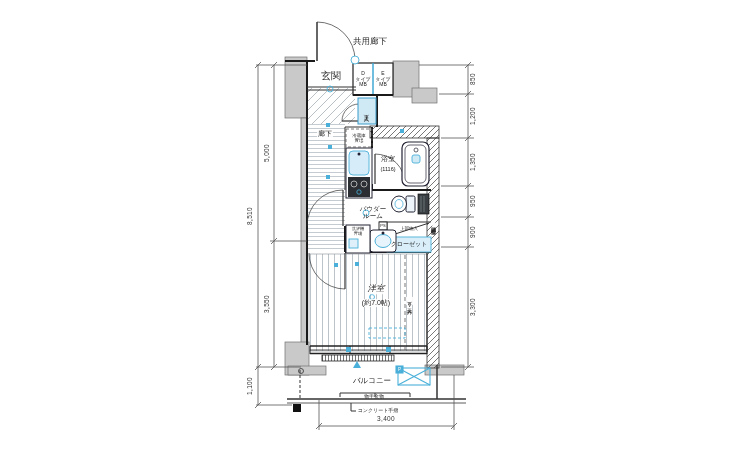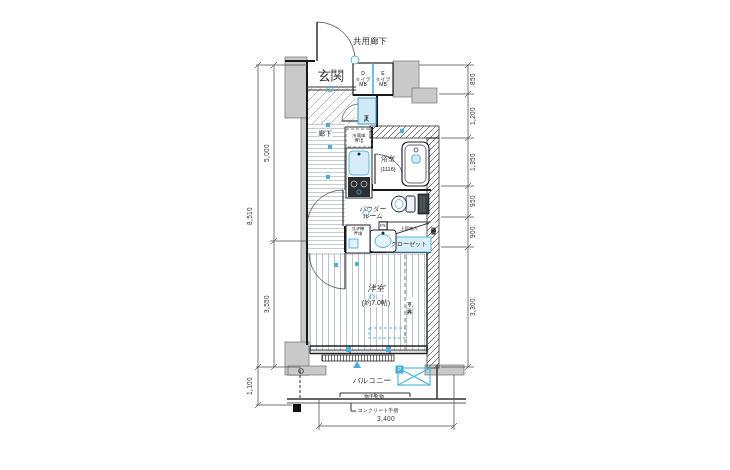--- a/index.html
+++ b/index.html
@@ -199,21 +199,21 @@
     <line x1="464" y1="65" x2="464" y2="367"></line>
     <path d="M461,68 L467,62 M461,97 L467,91 M461,141 L467,135 M461,189 L467,183 M461,220 L467,214 M461,250 L467,244 M461,370 L467,364"></path>
 
     <path d="M315,400 V430 M450,375 V430"></path>
     <line x1="315" y1="426" x2="450" y2="426"></line>
     <path d="M312,429 L318,423 M447,429 L453,423"></path>
   </g>
 </svg>
 
   <div class="lbl" style="left:366px;top:42px;font-size:8.5px;">共用廊下</div>
-  <div class="lbl" style="left:327px;top:76px;font-size:13px;">玄関</div>
+  <div class="lbl" style="left:327px;top:76px;font-size:10px;">玄関</div>
   <div class="lbl" style="left:359px;top:79px;font-size:5px;">D
 タイプ
 MB</div>
   <div class="lbl" style="left:379px;top:79px;font-size:5px;">E
 タイプ
 MB</div>
   <div class="lbl vert" style="left:363px;top:111px;font-size:5.5px;">下足入</div>
   <div class="lbl bg" style="left:321px;top:134px;font-size:7px;">廊下</div>
   <div class="lbl" style="left:355px;top:138px;font-size:4.5px;">冷蔵庫
 置場</div>

